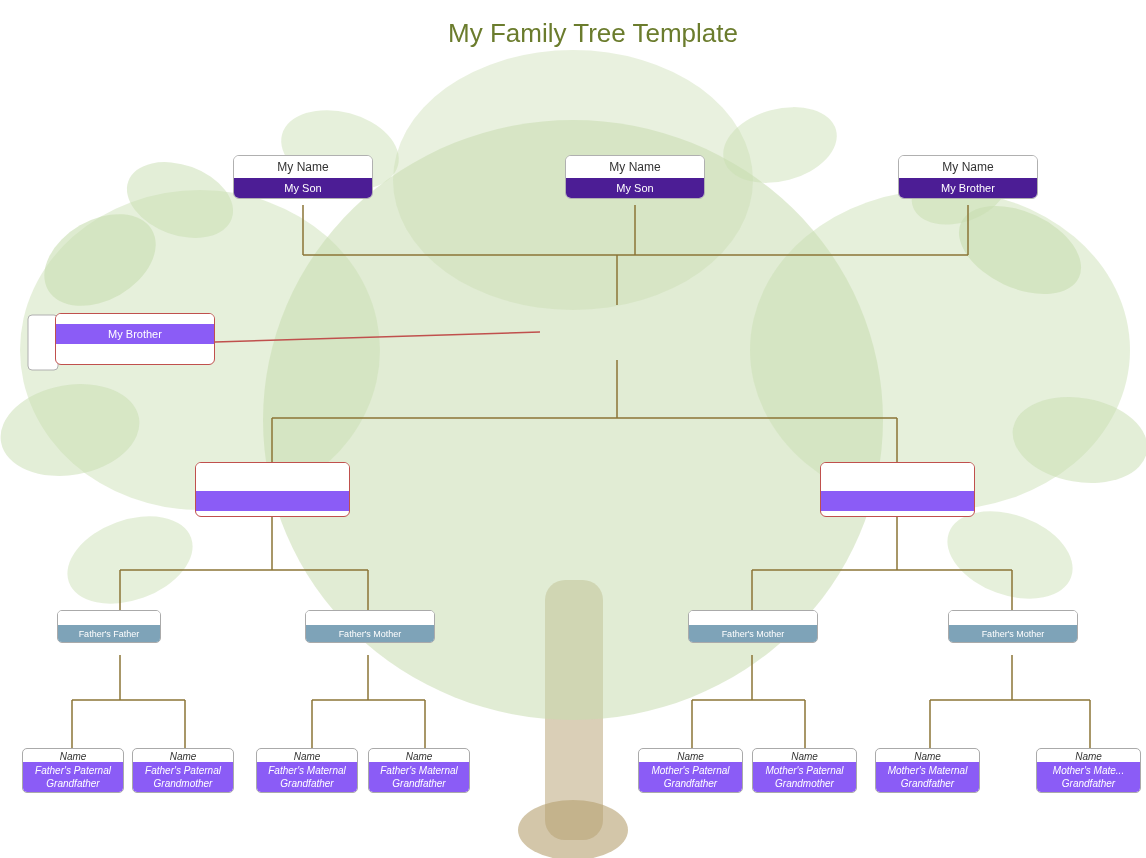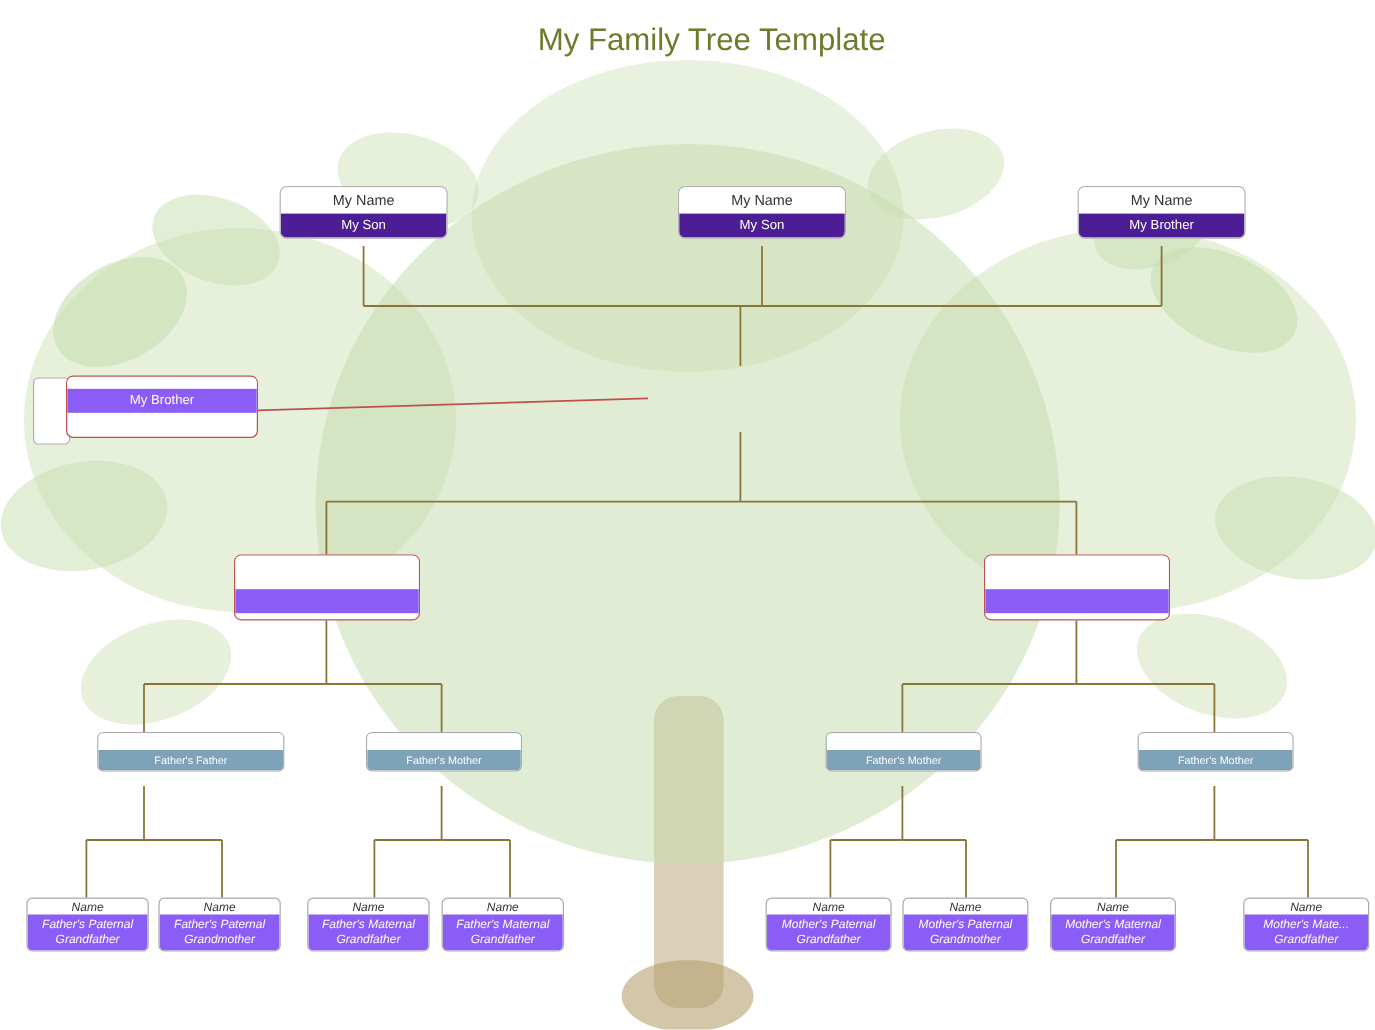--- a/index.html
+++ b/index.html
@@ -260,21 +260,21 @@
   <div class="node node-red" style="left:195px;top:462px;width:155px;height:55px;">
     <div class="node-top" style="min-height:28px;"></div>
     <div class="node-bottom"></div>
   </div>
 
   <div class="node node-red" style="left:820px;top:462px;width:155px;height:55px;">
     <div class="node-top" style="min-height:28px;"></div>
     <div class="node-bottom"></div>
   </div>
 
-  <div class="gp-node node-blue" style="left:57px;top:610px;width:156px;margin-left:24px;">
+  <div class="gp-node node-blue" style="left:57px;top:610px;width:104px;">
     <div class="node-top" style="min-height:14px;"></div>
     <div class="node-bottom">Father's Father</div>
   </div>
 
   <div class="gp-node node-blue" style="left:305px;top:610px;width:130px;">
     <div class="node-top" style="min-height:14px;"></div>
     <div class="node-bottom">Father's Mother</div>
   </div>
 
   <div class="gp-node node-blue" style="left:688px;top:610px;width:130px;">

